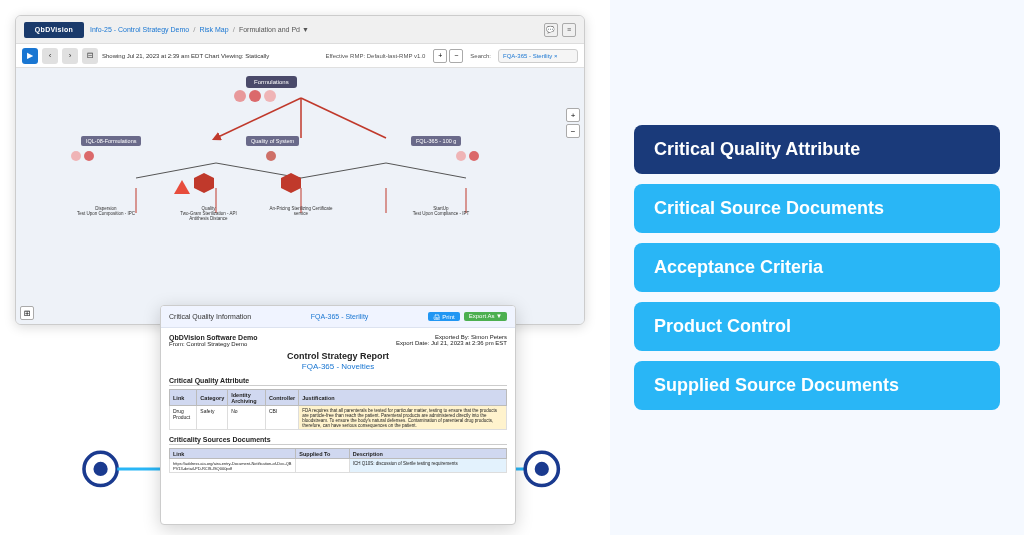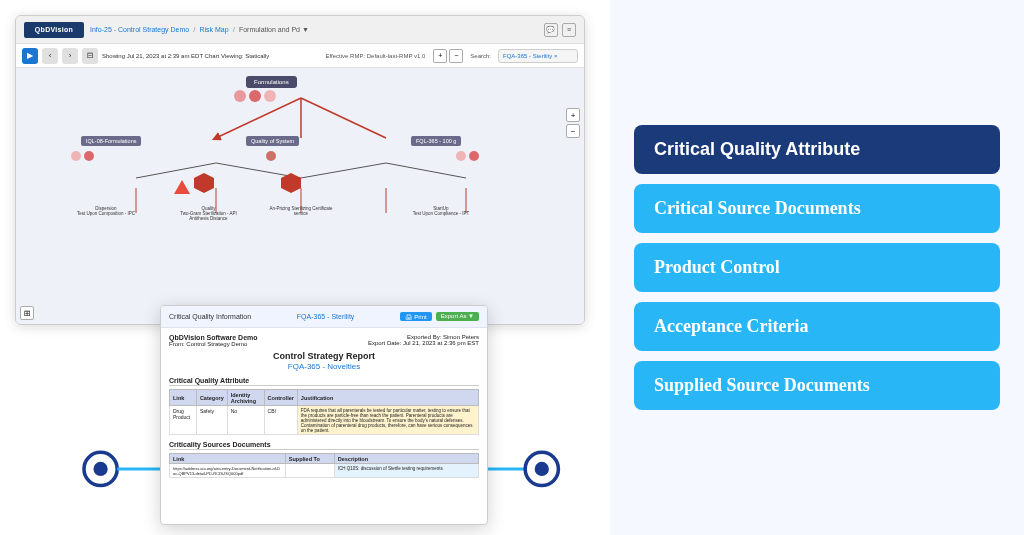--- a/index.html
+++ b/index.html
@@ -207,21 +207,21 @@
       font-size: 9px;
       font-weight: bold;
       padding: 5px 10px;
       border-radius: 3px;
       white-space: nowrap;
       z-index: 10;
     }
 
     
     .report-document {
-      width: 328px;
+      width: 356px;
       height: 220px;
       border: 1px solid #cccccc;
       border-radius: 4px;
       box-shadow: 0 4px 18px rgba(0,0,0,0.18);
       background: #ffffff;
       position: absolute;
       bottom: 10px;
       left: 160px;
       overflow: hidden;
       z-index: 20;
@@ -357,21 +357,20 @@
       align-items: center;
       cursor: pointer;
     }
 
     .attribute-item.dark-blue {
       background: #1a3a7a;
     }
 
     .attribute-item.light-blue {
       background: #29b6f6;
-      font-family: Liberation Serif, serif;
     }
   </style>
 </head>
 <body>
 
 <div class="left-panel">
 
   <div class="browser-window">
 
     <div class="browser-titlebar">
@@ -571,16 +570,16 @@
         </tbody>
       </table>
     </div>
   </div>
 
 </div>
 
 <div class="right-panel">
 <div class="attribute-item dark-blue">Critical Quality Attribute</div>
     <div class="attribute-item light-blue">Critical Source Documents</div>
+    <div class="attribute-item light-blue">Acceptance Criteria</div>
     <div class="attribute-item light-blue">Product Control</div>
-    <div class="attribute-item light-blue">Acceptance Criteria</div>
     <div class="attribute-item light-blue">Supplied Source Documents</div>
   </div>
 
 </body></html>

